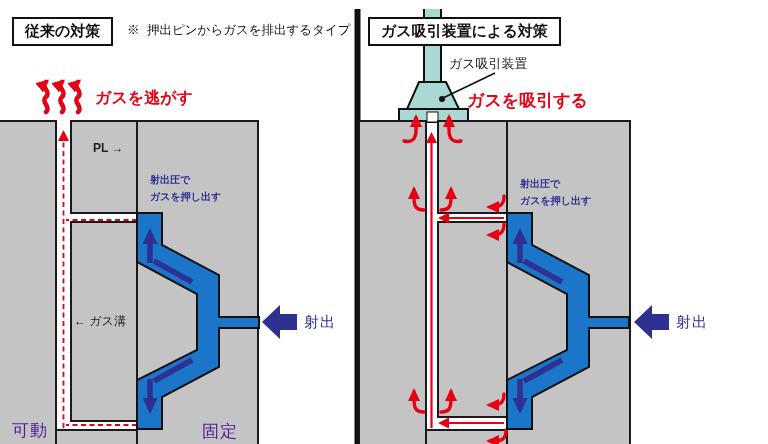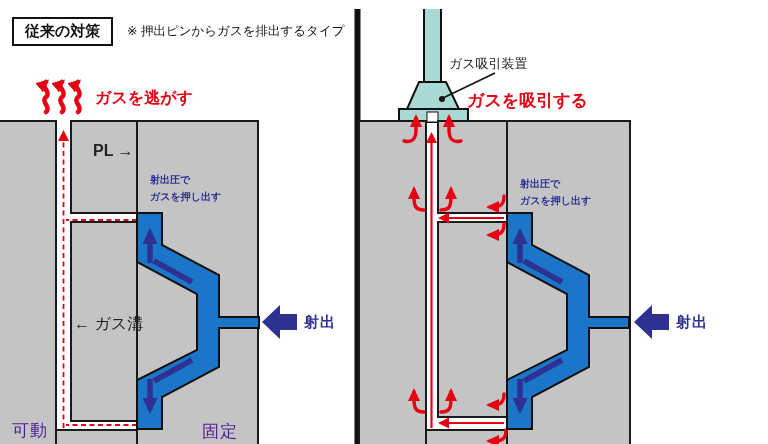--- a/index.html
+++ b/index.html
@@ -28,23 +28,23 @@
   .m-navy{fill:var(--navy);}
   
   .lbl{position:absolute;white-space:nowrap;line-height:1.15;}
   .title-box{
     position:absolute;background:#fff;border:2px solid #111;
     padding:3px 11px;font-size:15px;font-weight:bold;color:#111;white-space:nowrap;
   }
   .note{font-size:12.5px;color:#111;}
   .red-bold{color:var(--red);font-weight:bold;text-align:center;}
   .navy-txt{color:var(--navy);font-weight:bold;font-size:10px;line-height:17px;}
-  .black-txt{color:#222;font-size:16px;}
+  .black-txt{color:#222;font-size:12px;}
   .gray-txt{color:#4c1d95;font-size:17px;letter-spacing:1px;}
-  .inj{color:var(--navy);font-weight:bold;font-size:15px;letter-spacing:1px;}
+  .inj{color:var(--navy);font-weight:normal;font-size:15px;letter-spacing:1px;}
 </style>
 </head>
 <body>
 
 <div class="stage">
 
   <svg class="canvas" width="768" height="444" viewBox="0 0 768 444">
     <defs>
       <marker id="ar-red-m" markerUnits="userSpaceOnUse" markerWidth="11" markerHeight="11" refX="8" refY="5.5" orient="auto">
         <path d="M0,0 L11,5.5 L0,11 z" class="m-red"></path>
@@ -130,32 +130,33 @@
       <line x1="562" y1="273" x2="524" y2="252" class="s-navy"></line>
       <path d="M520,254 L520,224" class="s-navy" marker-end="url(#ar-navy)"></path>
       <line x1="562" y1="351" x2="524" y2="372" class="s-navy"></line>
       <path d="M520,370 L520,400" class="s-navy" marker-end="url(#ar-navy)"></path>
     </g>
 
     <polygon class="f-navy" points="634,313 652,296 652,305 669,305 669,321 652,321 652,330"></polygon>
   </svg>
 
   <div class="title-box" style="left:12px;top:8px;">従来の対策</div>
-  <div class="lbl note" style="left:127px;top:15px;">※ 押出ピンからガスを排出するタイプ</div>
+  <div class="lbl note" style="left:127px;top:15px;font-family:Liberation Mono, monospace;">※ 押出ピンからガスを排出するタイプ</div>
   <div class="lbl red-bold" style="left:95px;top:80px;font-size:16px;">ガスを逃がす</div>
   <div class="lbl black-txt" style="left:93px;top:133px;font-weight:bold;">PL →</div>
   <div class="lbl navy-txt" style="left:150px;top:162px;">
     <div>射出圧で</div>
     <div>ガスを押し出す</div>
   </div>
   <div class="lbl black-txt" style="left:74px;top:306px;">← ガス溝</div>
   <div class="lbl gray-txt" style="left:12px;top:412px;">可動</div>
   <div class="lbl gray-txt" style="left:202px;top:413px;">固定</div>
   <div class="lbl inj" style="left:304px;top:304px;">射出</div>
 
+  <div class="title-box" style="left:368px;top:8px;">ガス吸引装置による対策</div>
   <div class="lbl black-txt" style="left:449px;top:48px;font-size:13px;">ガス吸引装置</div>
   <div class="lbl red-bold" style="left:467px;top:82px;font-size:17px;">ガスを吸引する</div>
   <div class="lbl navy-txt" style="left:520px;top:166px;">
     <div>射出圧で</div>
     <div>ガスを押し出す</div>
   </div>
   <div class="lbl inj" style="left:676px;top:304px;">射出</div>
 
 </div>
 

